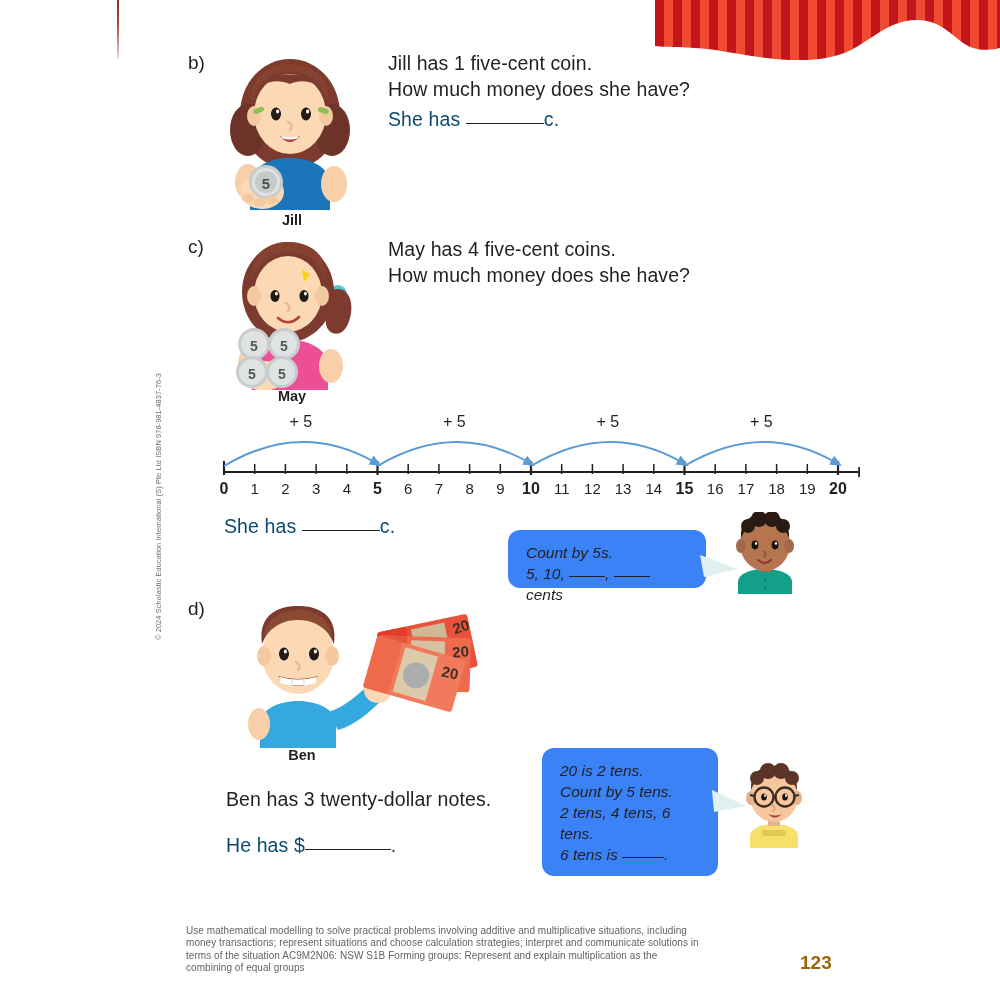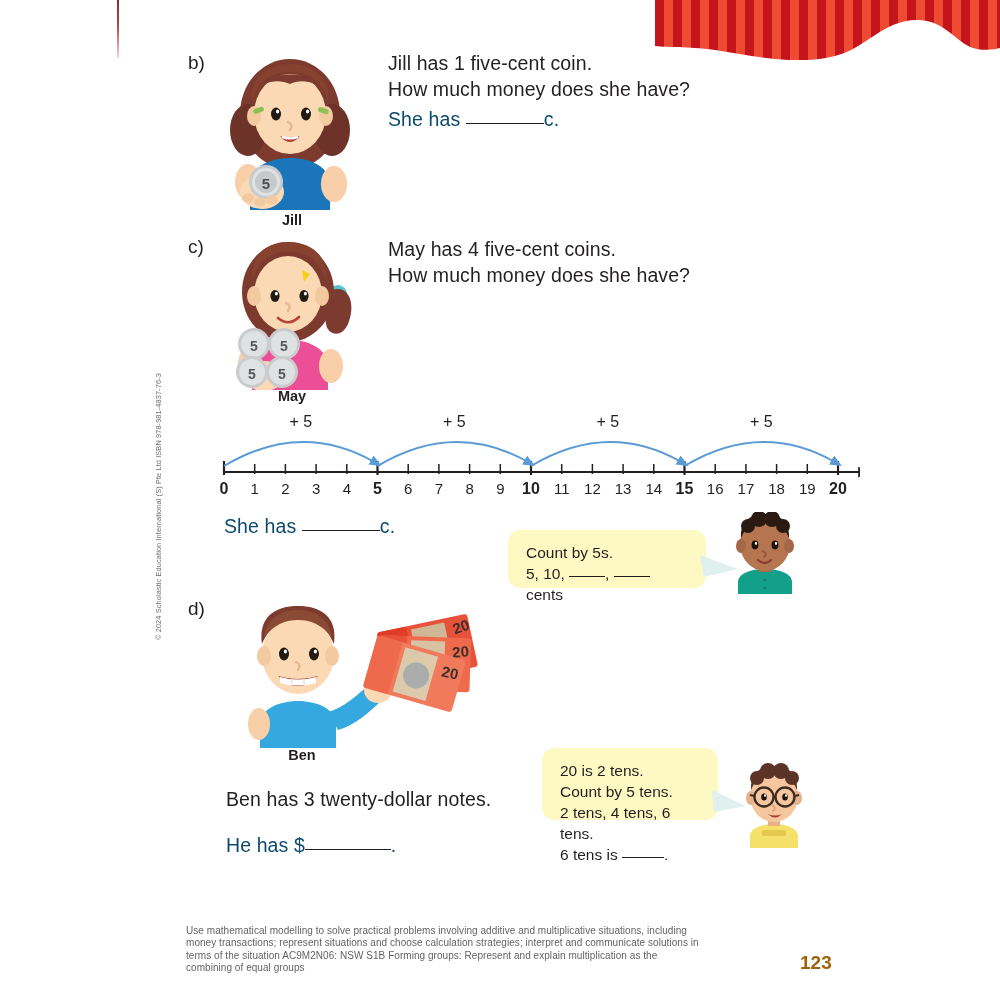--- a/index.html
+++ b/index.html
@@ -100,27 +100,28 @@
   
   .fig { position: absolute; }
   .fig svg { display: block; }
 
   
   .numline { position: absolute; left: 200px; top: 412px; }
 
   
   .bubble {
     position: absolute;
-    background: #fef9c3;
+    background: #3b82f6;
     border-radius: 12px;
     font-size: 15.5px;
     line-height: 21px;
     color: #231f20;
     padding: 12px 16px 12px 18px;
     box-sizing: border-box;
+    font-style: italic;
   }
   .bubble .blank { border-bottom-width: 1.4px; }
 
   
   .footer {
     position: absolute;
     left: 186px;
     top: 925px;
     width: 520px;
     font-size: 10px;
@@ -435,21 +436,21 @@
   </div>
   <div class="name-label" style="left:252px; top:747px; width:100px;">Ben</div>
 
   <div class="prompt" style="left:226px; top:778px; width:340px;">
     <span>Ben has 3 twenty-dollar notes.</span><br>
   </div>
   <div class="answer-line" style="left:226px; top:834px;">
     <span>He has $</span><span class="blank" style="width:86px;"></span><span>.</span>
   </div>
 
-  <div class="bubble" style="left:542px; top:748px; width:176px; height:72px;">
+  <div class="bubble" style="left:542px; top:748px; width:176px; height:128px;">
     <div>20 is 2 tens.</div>
     <div>Count by 5 tens.</div>
     <div>2 tens, 4 tens, 6 tens.</div>
     <div>
       <span>6 tens is</span>
       <span class="blank" style="width:42px;"></span><span>.</span>
     </div>
   </div>
   <svg style="position:absolute; left:712px; top:790px;" width="36" height="26" viewBox="0 0 36 26">
     <path d="M0,0 L34,16 L2,22 Z" fill="#dff0ee"></path>

